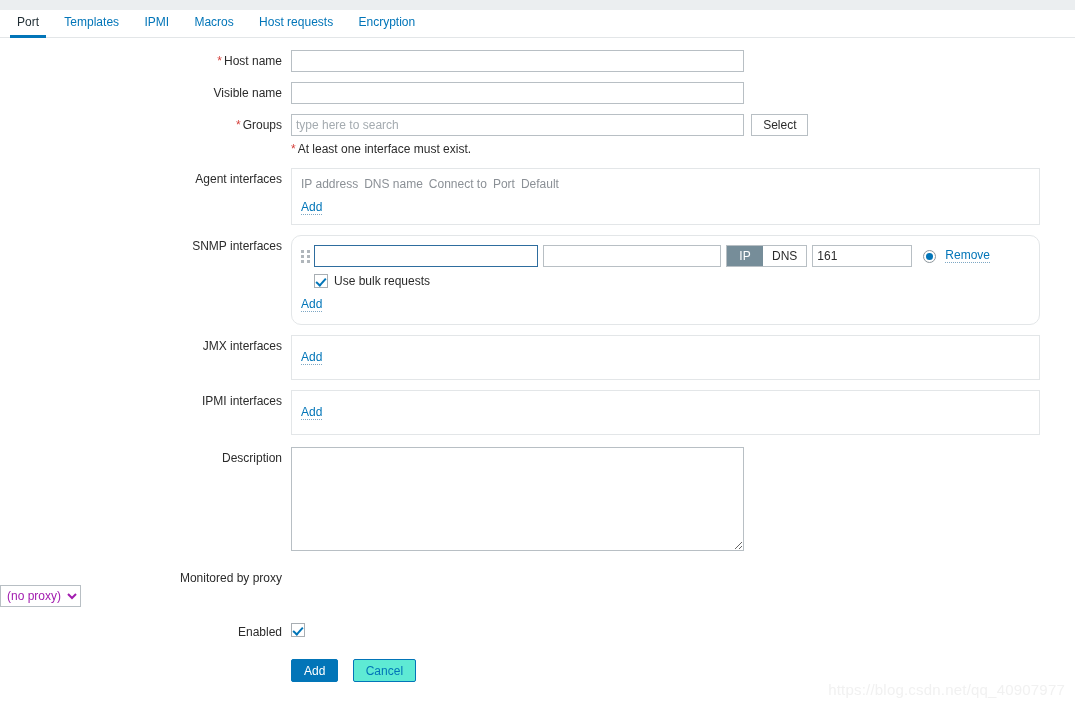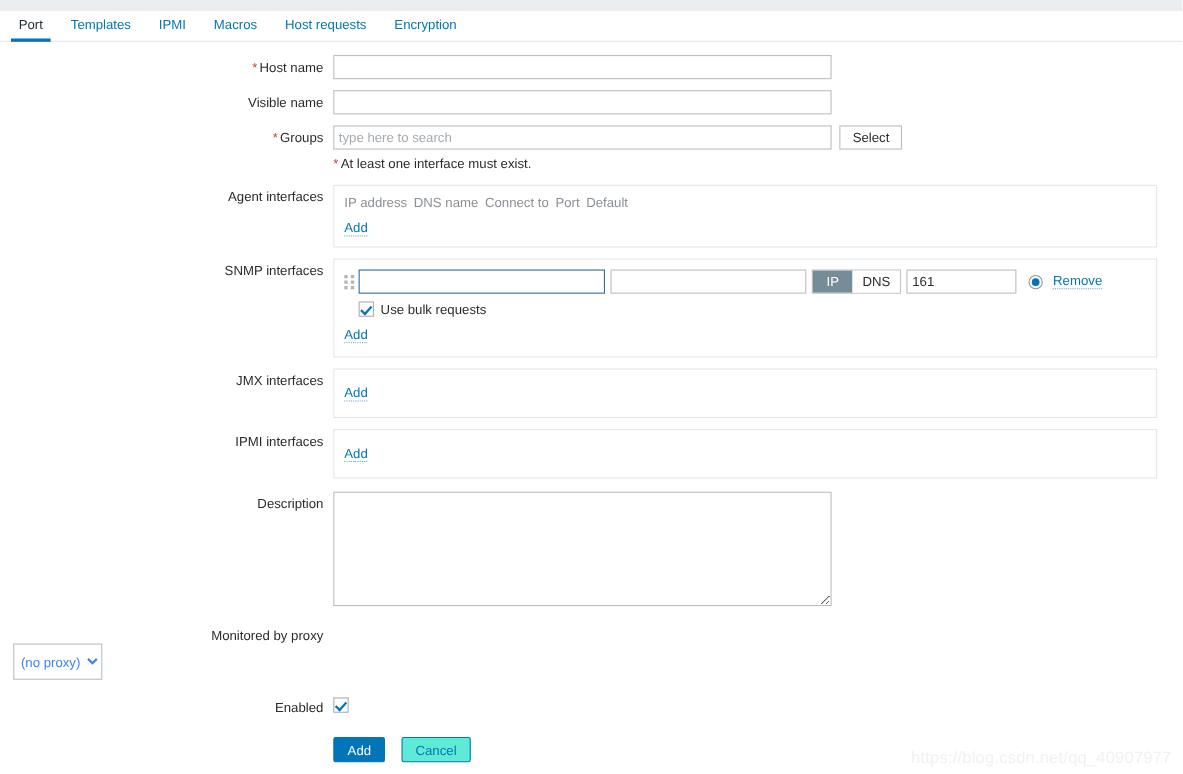--- a/index.html
+++ b/index.html
@@ -41,21 +41,20 @@
   .tab.active::after {
     content: "";
     position: absolute;
     left: 4px; right: 4px; bottom: -1px;
     height: 3px;
     background: #0275b8;
   }
   
   .form {
     padding-top: 12px;
-    padding-left: 12px;
   }
   .row {
     display: flex;
     align-items: flex-start;
     margin-bottom: 10px;
   }
   .lbl {
     width: 291px;
     text-align: right;
     padding-right: 9px;
@@ -216,26 +215,26 @@
     border: 1px solid #b8bfc4;
     font-family: "Liberation Sans", sans-serif;
     font-size: 12px;
     padding: 3px 4px;
     resize: both;
     outline: none;
     color: #2b2b2b;
   }
   
   select {
-    height: 33px;
+    height: 22px;
     font-family: "Liberation Sans", sans-serif;
     font-size: 12px;
     border: 1px solid #b8bfc4;
     background: #fff;
-    color: #3b82f6;
+    color: #a21caf;
     padding: 1px 2px;
   }
   
   .btn {
     height: 23px;
     min-width: 44px;
     font-family: "Liberation Sans", sans-serif;
     font-size: 12px;
     cursor: pointer;
     border-radius: 2px;
@@ -319,21 +318,21 @@
           <span>IP address</span><span>DNS name</span><span>Connect to</span><span>Port</span><span>Default</span>
         </div>
         <a class="lnk">Add</a>
       </div>
     </div>
   </div>
 
   <div class="row">
     <div class="lbl">SNMP interfaces</div>
     <div class="fld">
-      <div class="ifbox" style="padding-top:9px;padding-bottom:12px;">
+      <div class="ifbox" style="padding-top:9px;padding-bottom:12px;border-radius:10px;">
         <div class="iface-row">
           <div class="dragdots">
             <i></i>
               <i></i>
               <i></i>
               <i></i>
               <i></i>
               <i></i>
           </div>
           <input type="text" class="ip-input" value="" style="">

